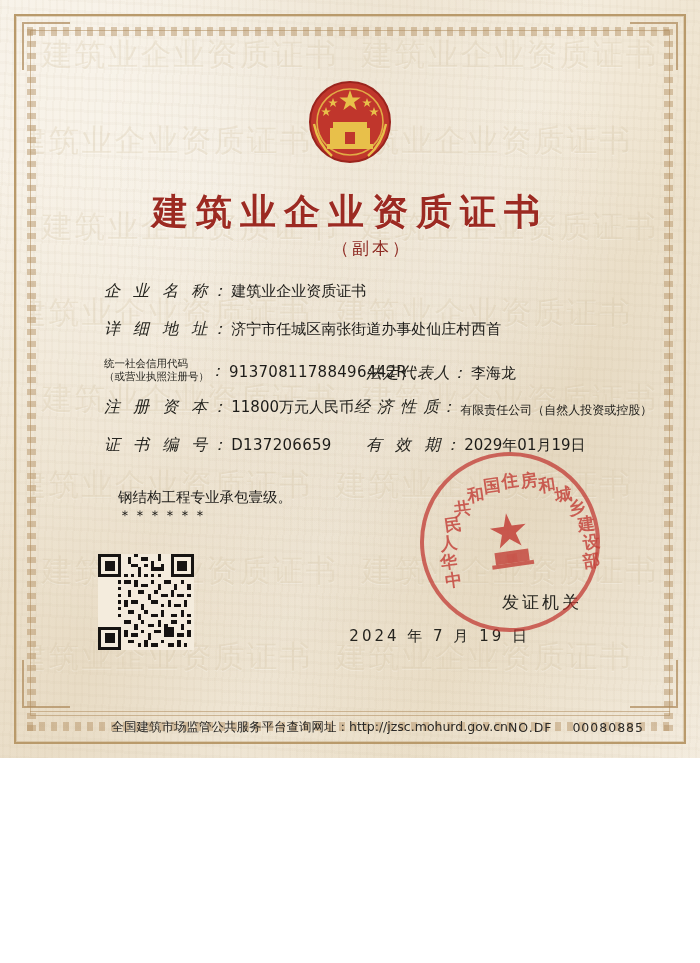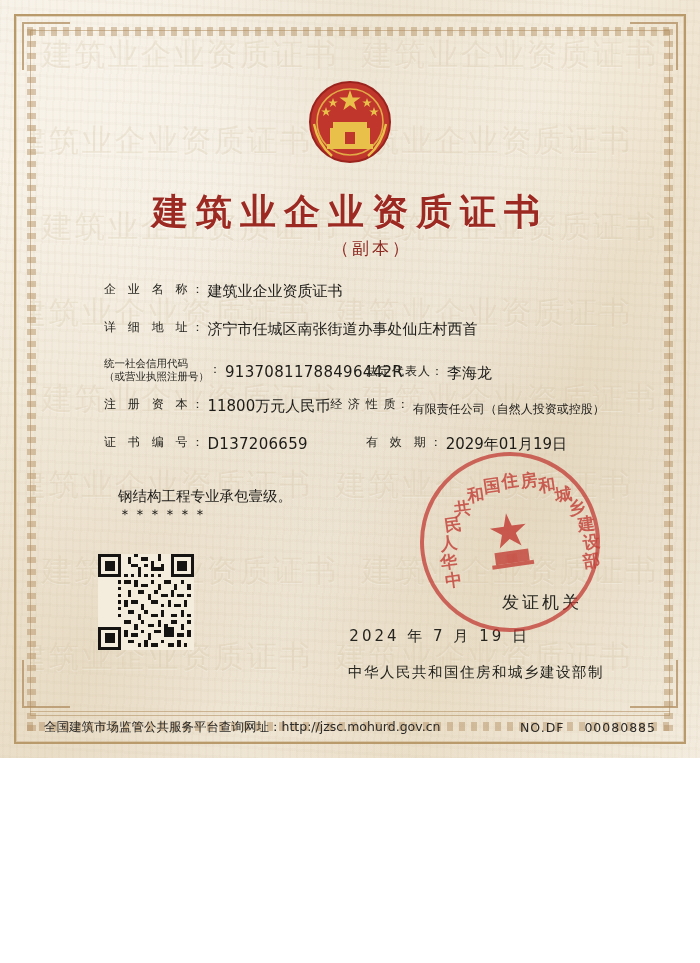--- a/index.html
+++ b/index.html
@@ -139,25 +139,26 @@
     width: 500px;
     font-family: "DejaVu Sans", "Liberation Sans", sans-serif;
   }
   .frow {
     display: flex;
     align-items: flex-start;
     margin-bottom: 12px;
     min-height: 26px;
   }
   .flabel {
-    font-size: 12px;
+    font-size: 16px;
     color: #25241f;
     white-space: nowrap;
     letter-spacing: 4px;
     padding-top: 1px;
+    font-style: italic;
   }
   .flabel.tight { letter-spacing: 1px; }
   .fvalue {
     font-size: 15px;
     color: #1c1b18;
     white-space: nowrap;
     padding-top: 2px;
   }
   .fvalue.small { font-size: 12px; }
   .fvalue.mono { font-family: "DejaVu Sans", "Liberation Sans", sans-serif; letter-spacing: 0.3px; }
@@ -267,22 +268,22 @@
   }
 
   
   .footer {
     position: absolute;
     left: 0; right: 0;
     bottom: 16px;
     height: 30px;
     display: flex;
     align-items: center;
-    justify-content: space-between;
-    padding: 0 44px;
+    justify-content: flex-end;
+    padding: 0 56px;
     box-sizing: border-box;
     font-size: 12.5px;
     color: #2b2a28;
     font-family: "DejaVu Sans", "Liberation Sans", sans-serif;
   }
   .footer .no {
     letter-spacing: 1px;
   }
   .footer-rule {
     position: absolute;
@@ -543,21 +544,20 @@
         <rect x="21" y="27" width="2" height="1"></rect>
           <rect x="24" y="26" width="1" height="2"></rect>
         <rect x="26" y="27" width="1" height="1"></rect>
         <rect x="20" y="22" width="3" height="3"></rect>
       </g>
     </svg>
   </div>
 
   <div class="issue-line">发证机关</div>
   <div class="issue-date">2024 年 7 月 19 日</div>
-  <div class="ministry">中华人民共和国住房和城乡建设部制</div>
 
   <div class="seal">
     <div class="seal-inner-star">
       <svg viewBox="0 0 70 66" width="70" height="66" aria-hidden="true">
         <polygon points="35,4 39,17 53,17 42,25 46,38 35,30 24,38 28,25 17,17 31,17" fill="rgba(190,44,38,0.85)"></polygon>
         <rect x="18" y="42" width="34" height="12" fill="rgba(190,44,38,0.8)"></rect>
         <rect x="14" y="54" width="42" height="4" fill="rgba(190,44,38,0.8)"></rect>
         <rect x="30" y="45" width="10" height="9" fill="rgba(190,44,38,0.25)"></rect>
       </svg>
     </div>

